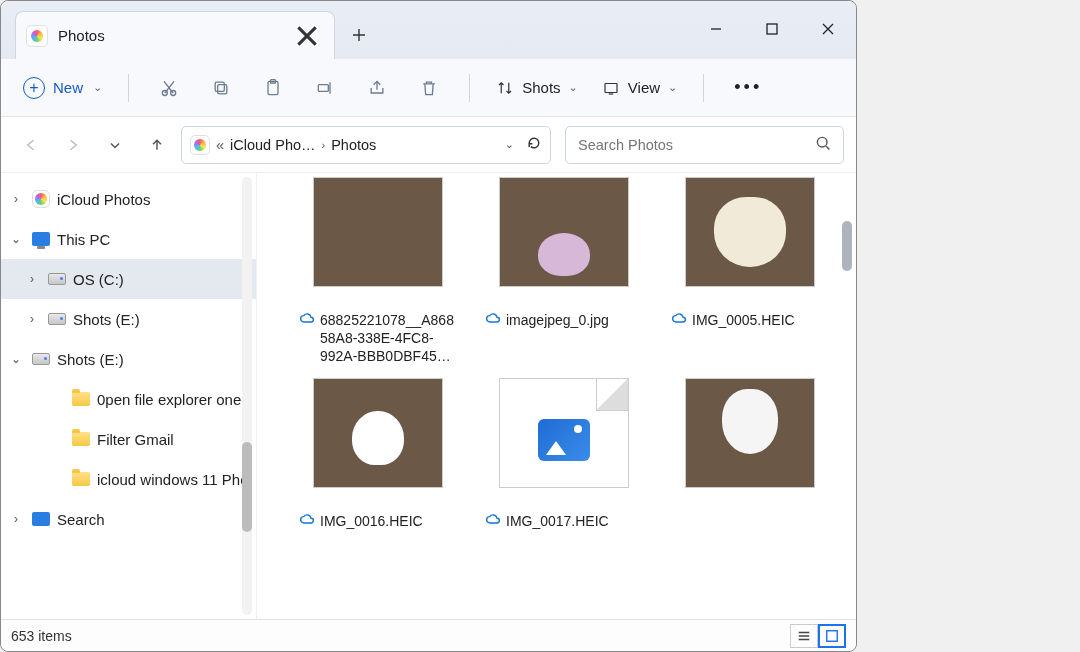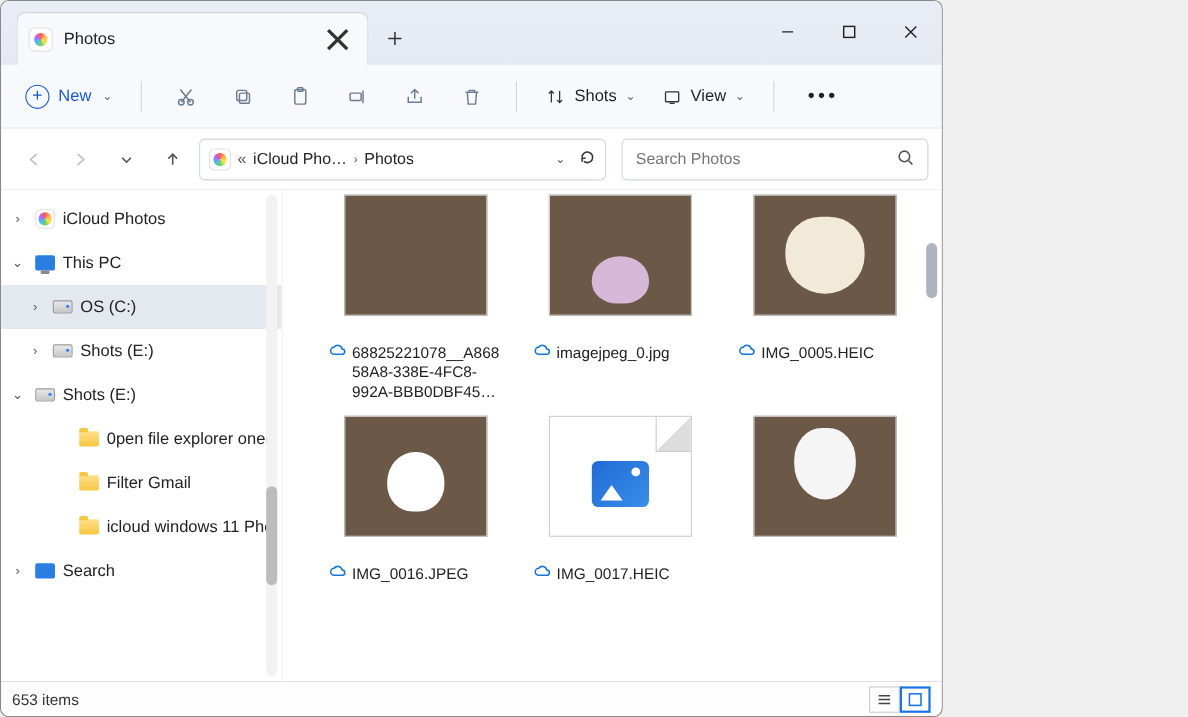--- a/index.html
+++ b/index.html
@@ -363,21 +363,21 @@
             <div class="thumb photo p4"></div>
           </div>
           <div class="file">
             <div class="thumb photo p5"></div>
             <div class="filelabel">
               <span class="cloud">
                 <svg viewBox="0 0 20 16">
                   <path d="M6 13 a4 4 0 0 1 0-8 a5 5 0 0 1 9 2 a3 3 0 0 1 0 6 Z"></path>
                 </svg>
               </span>
-              <span class="fname">IMG_0016.JPEG</span>
+              <span class="fname">IMG_0016.HEIC</span>
             </div>
           </div>
           <div class="file">
             <div class="thumb placeholder">
               <div class="page-fold"></div>
               <div class="ph-img"></div>
             </div>
             <div class="filelabel">
               <span class="cloud">
                 <svg viewBox="0 0 20 16">

